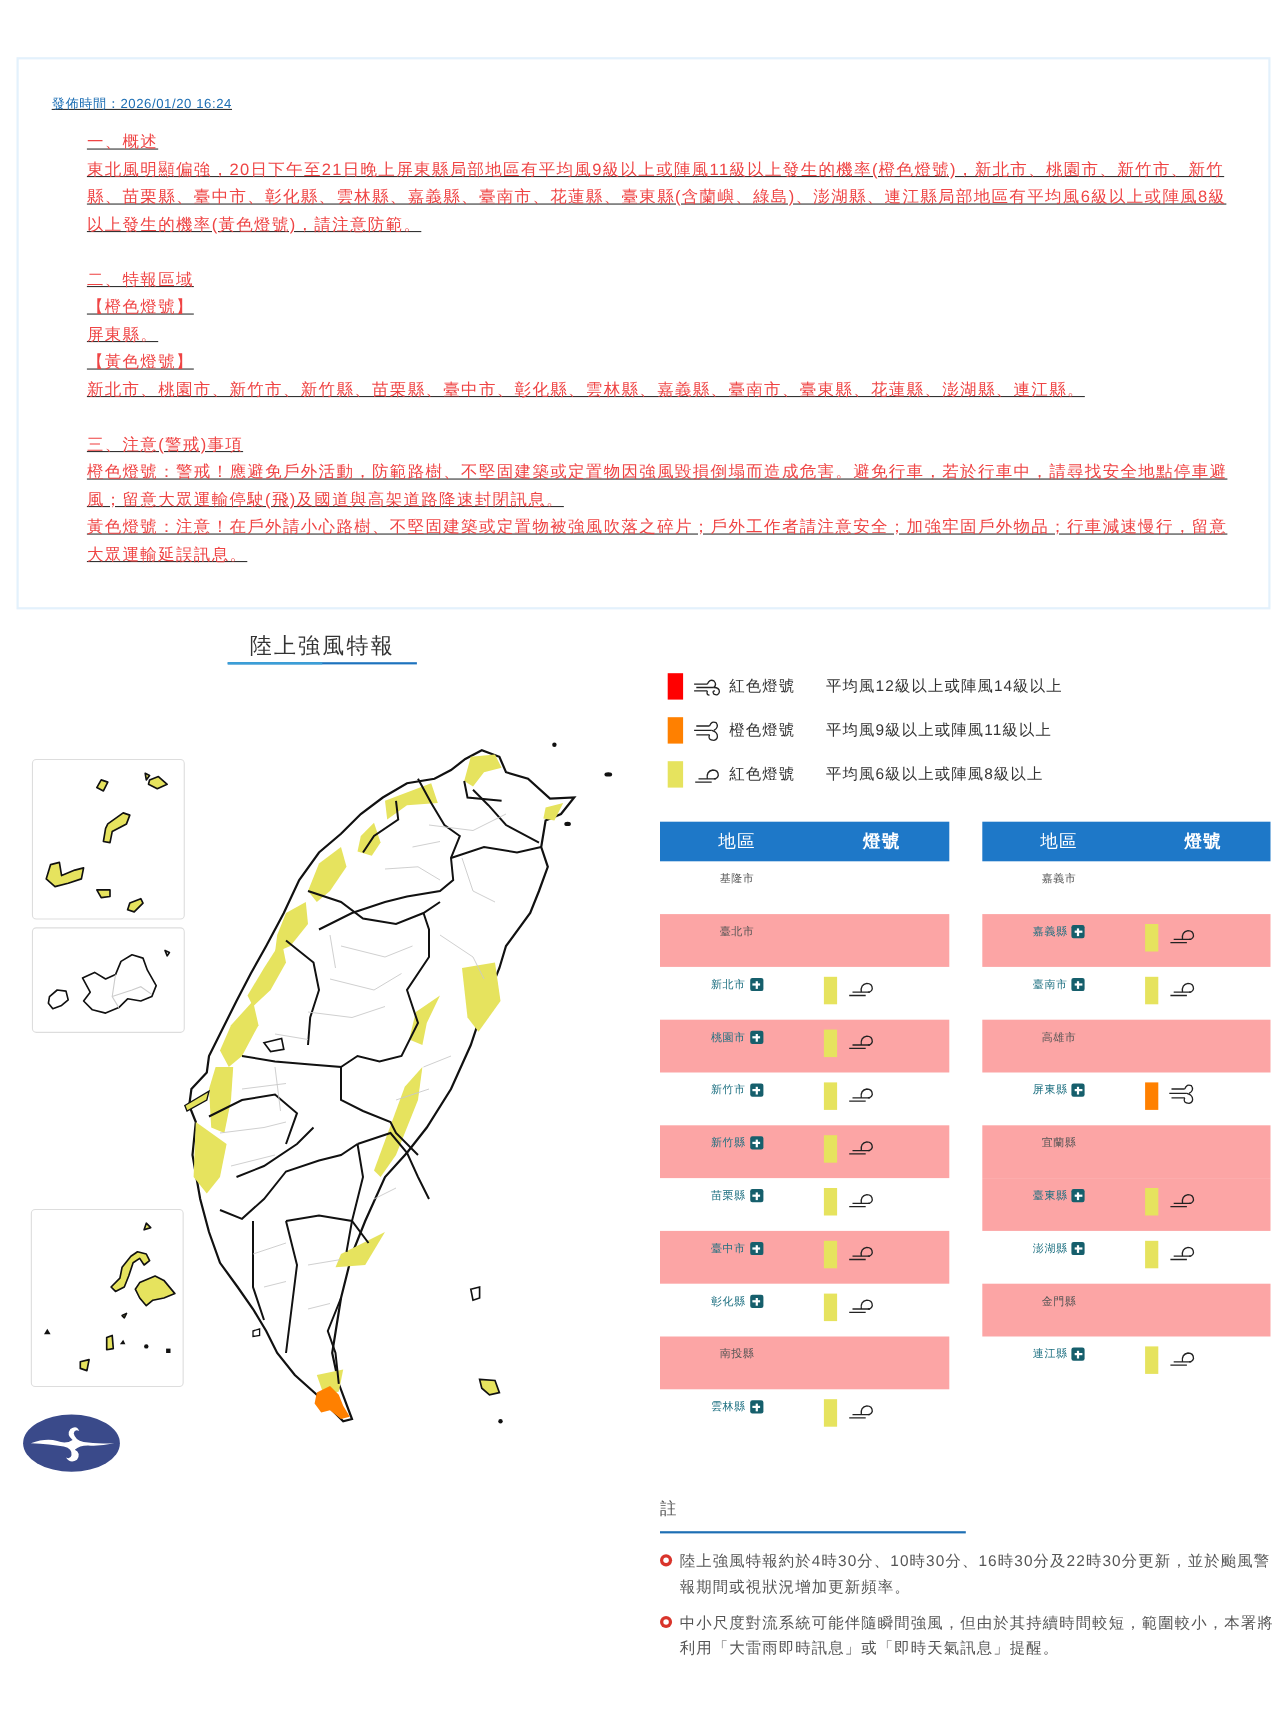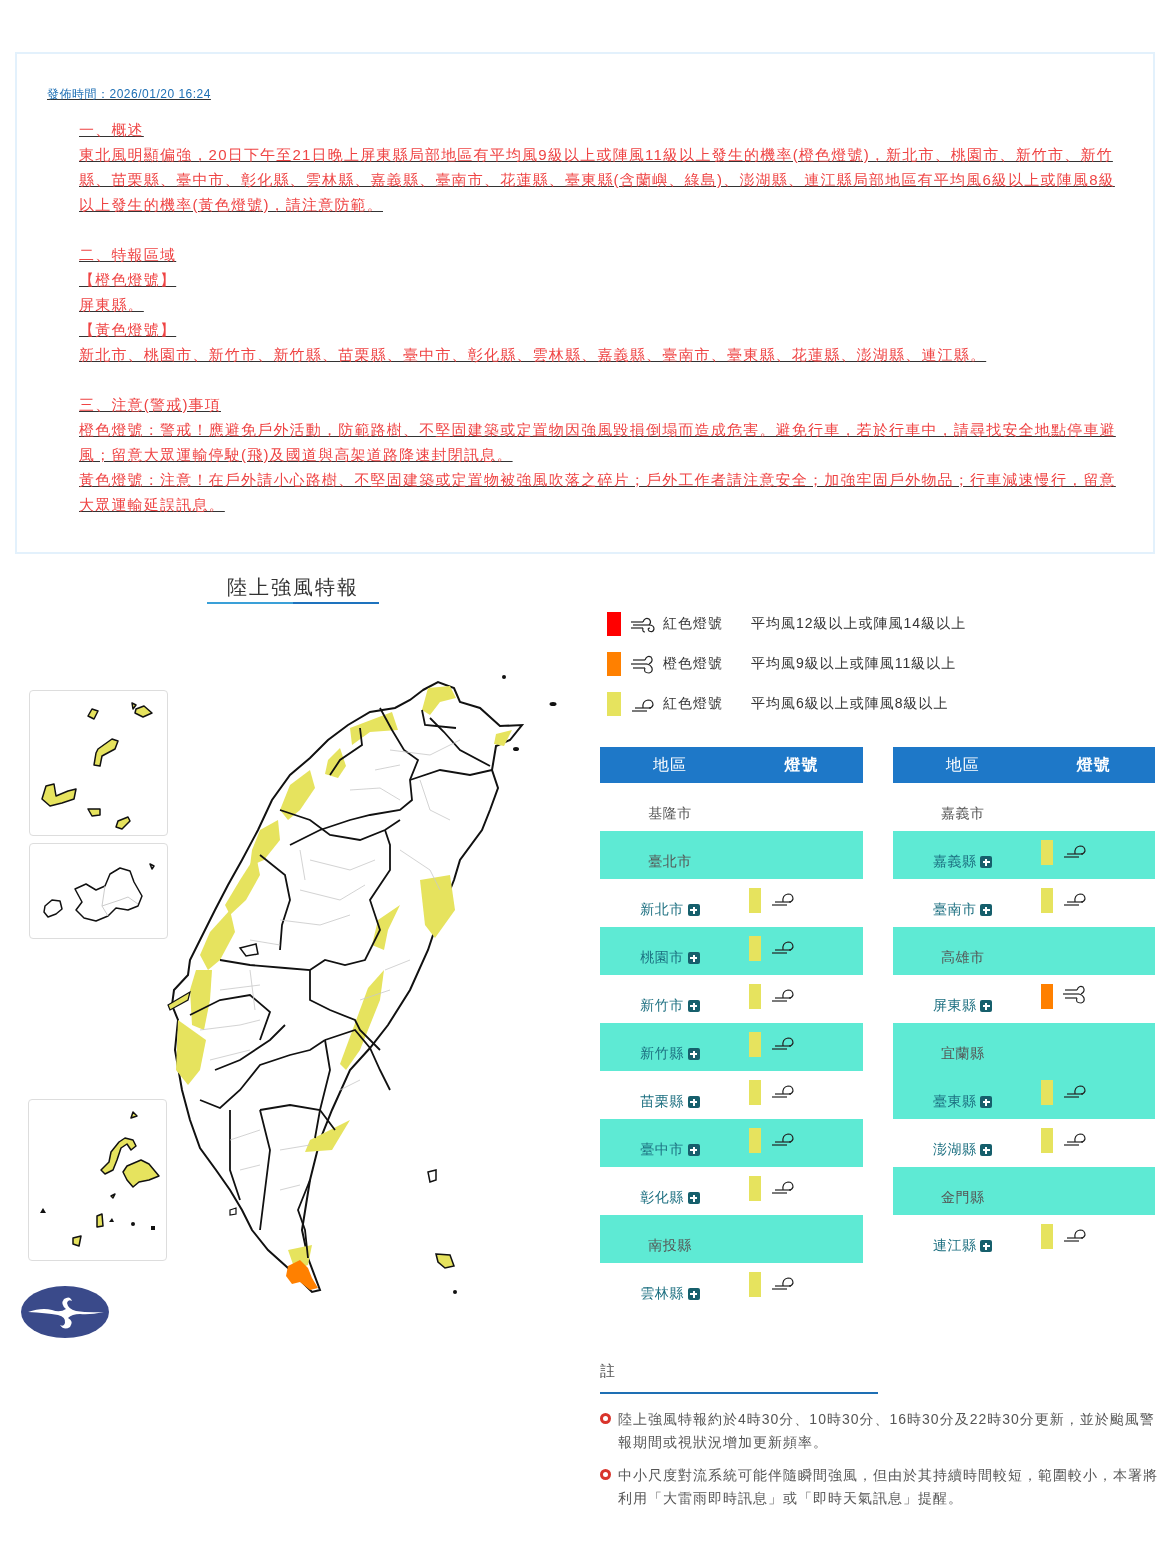--- a/index.html
+++ b/index.html
@@ -41,22 +41,22 @@
     .legend-desc { }
 
     .warn-table { position: absolute; top: 747px; width: 263px; border-collapse: collapse; }
     .warn-table.left { left: 600px; }
     .warn-table.right { left: 893px; width: 262px; }
     .wt-head { display: flex; height: 36px; background: #1e78c8; color: #fff; font-size: 16px; letter-spacing: 1px; }
     .wt-head div { display: flex; align-items: center; justify-content: center; }
     .wt-head .c1 { width: 140px; }
     .wt-head .c2 { width: 123px; font-weight: bold; }
     .wt-row { display: flex; height: 48px; }
-    .wt-row.alt { background: #5eead4; }
-    .wt-row .c1 { width: 140px; display: flex; align-items: flex-start; justify-content: center; padding-top: 22px; font-size: 14px; letter-spacing: 0.5px; }
+    .wt-row.alt { background: #fca5a5; }
+    .wt-row .c1 { width: 140px; display: flex; align-items: flex-start; justify-content: center; padding-top: 9px; font-size: 10px; letter-spacing: 0.5px; }
     .wt-row .c2 { width: 123px; display: flex; align-items: flex-start; padding-top: 9px; padding-left: 9px; }
     .area-plain { color: #555; }
     .area-link { color: #1c6f80; cursor: pointer; display: inline-flex; align-items: center; }
     .plus-icon {
       display: inline-block; width: 12px; height: 12px; background: #165f6c; border-radius: 2px;
       margin-left: 4px; position: relative;
     }
     .plus-icon:before { content: ""; position: absolute; left: 2.5px; top: 5px; width: 7px; height: 2px; background: #fff; }
     .plus-icon:after { content: ""; position: absolute; left: 5px; top: 2.5px; width: 2px; height: 7px; background: #fff; }
     .sig-swatch { width: 12px; height: 25px; margin-right: 8px; }

